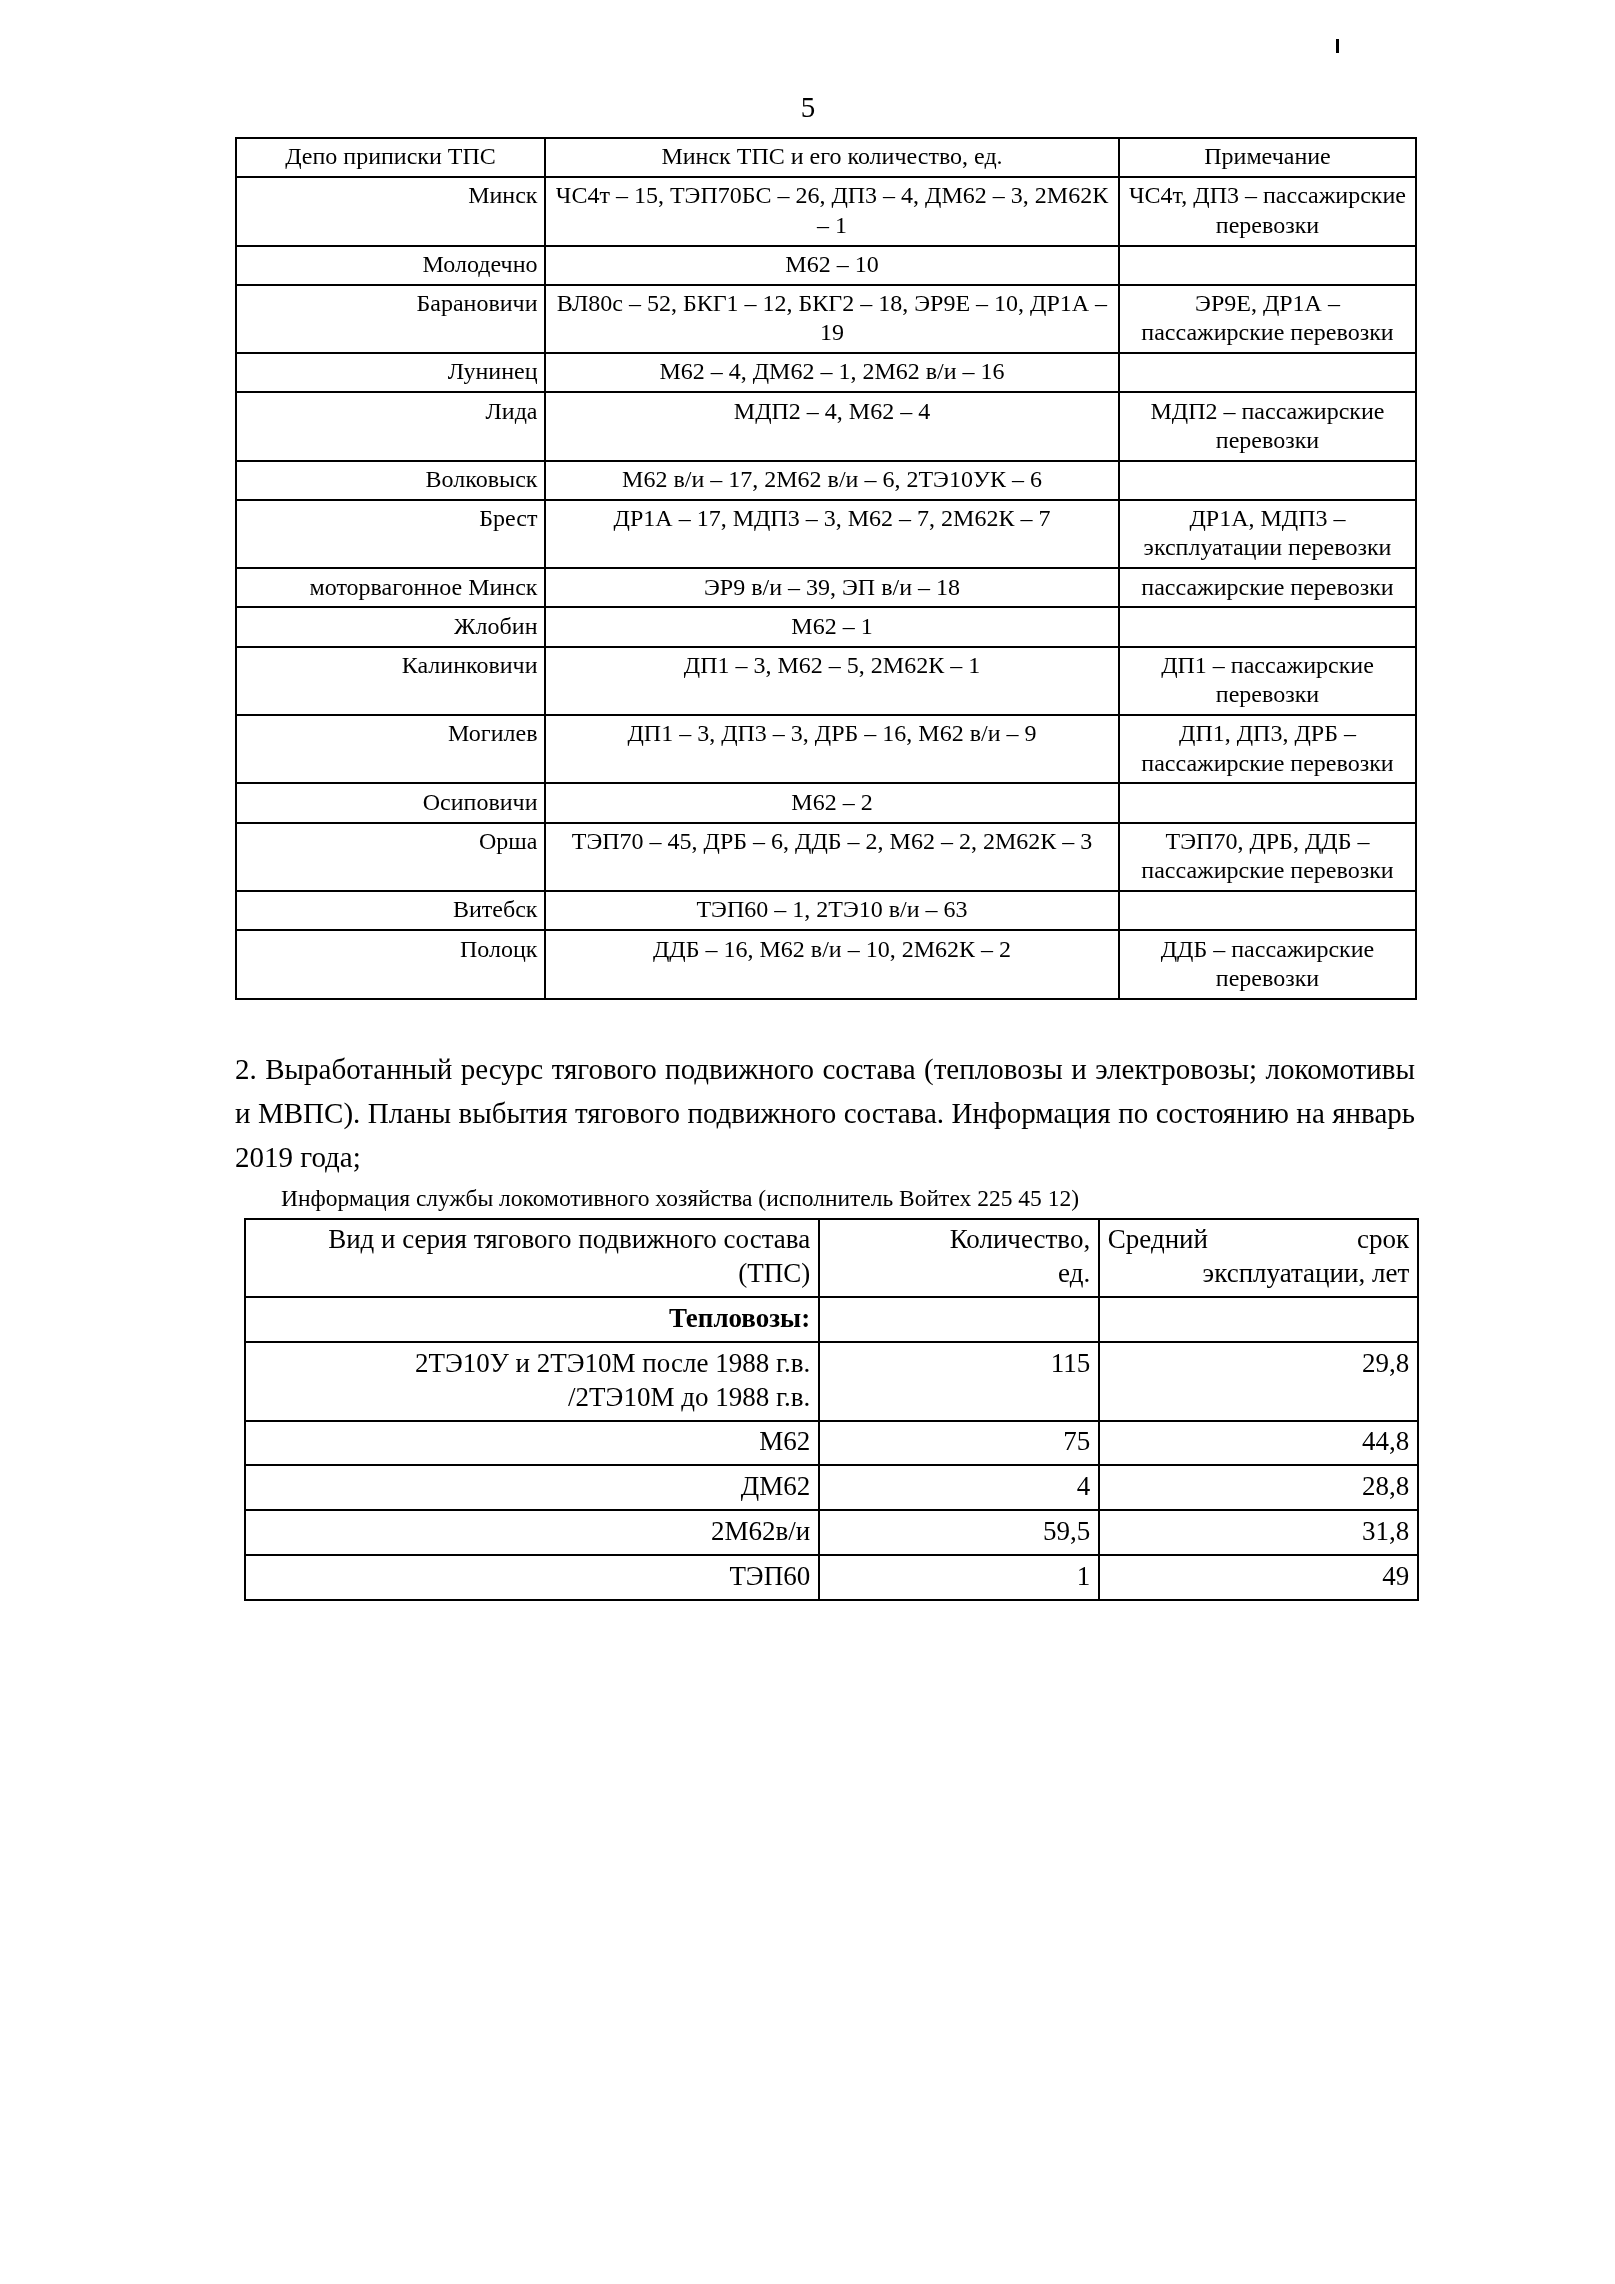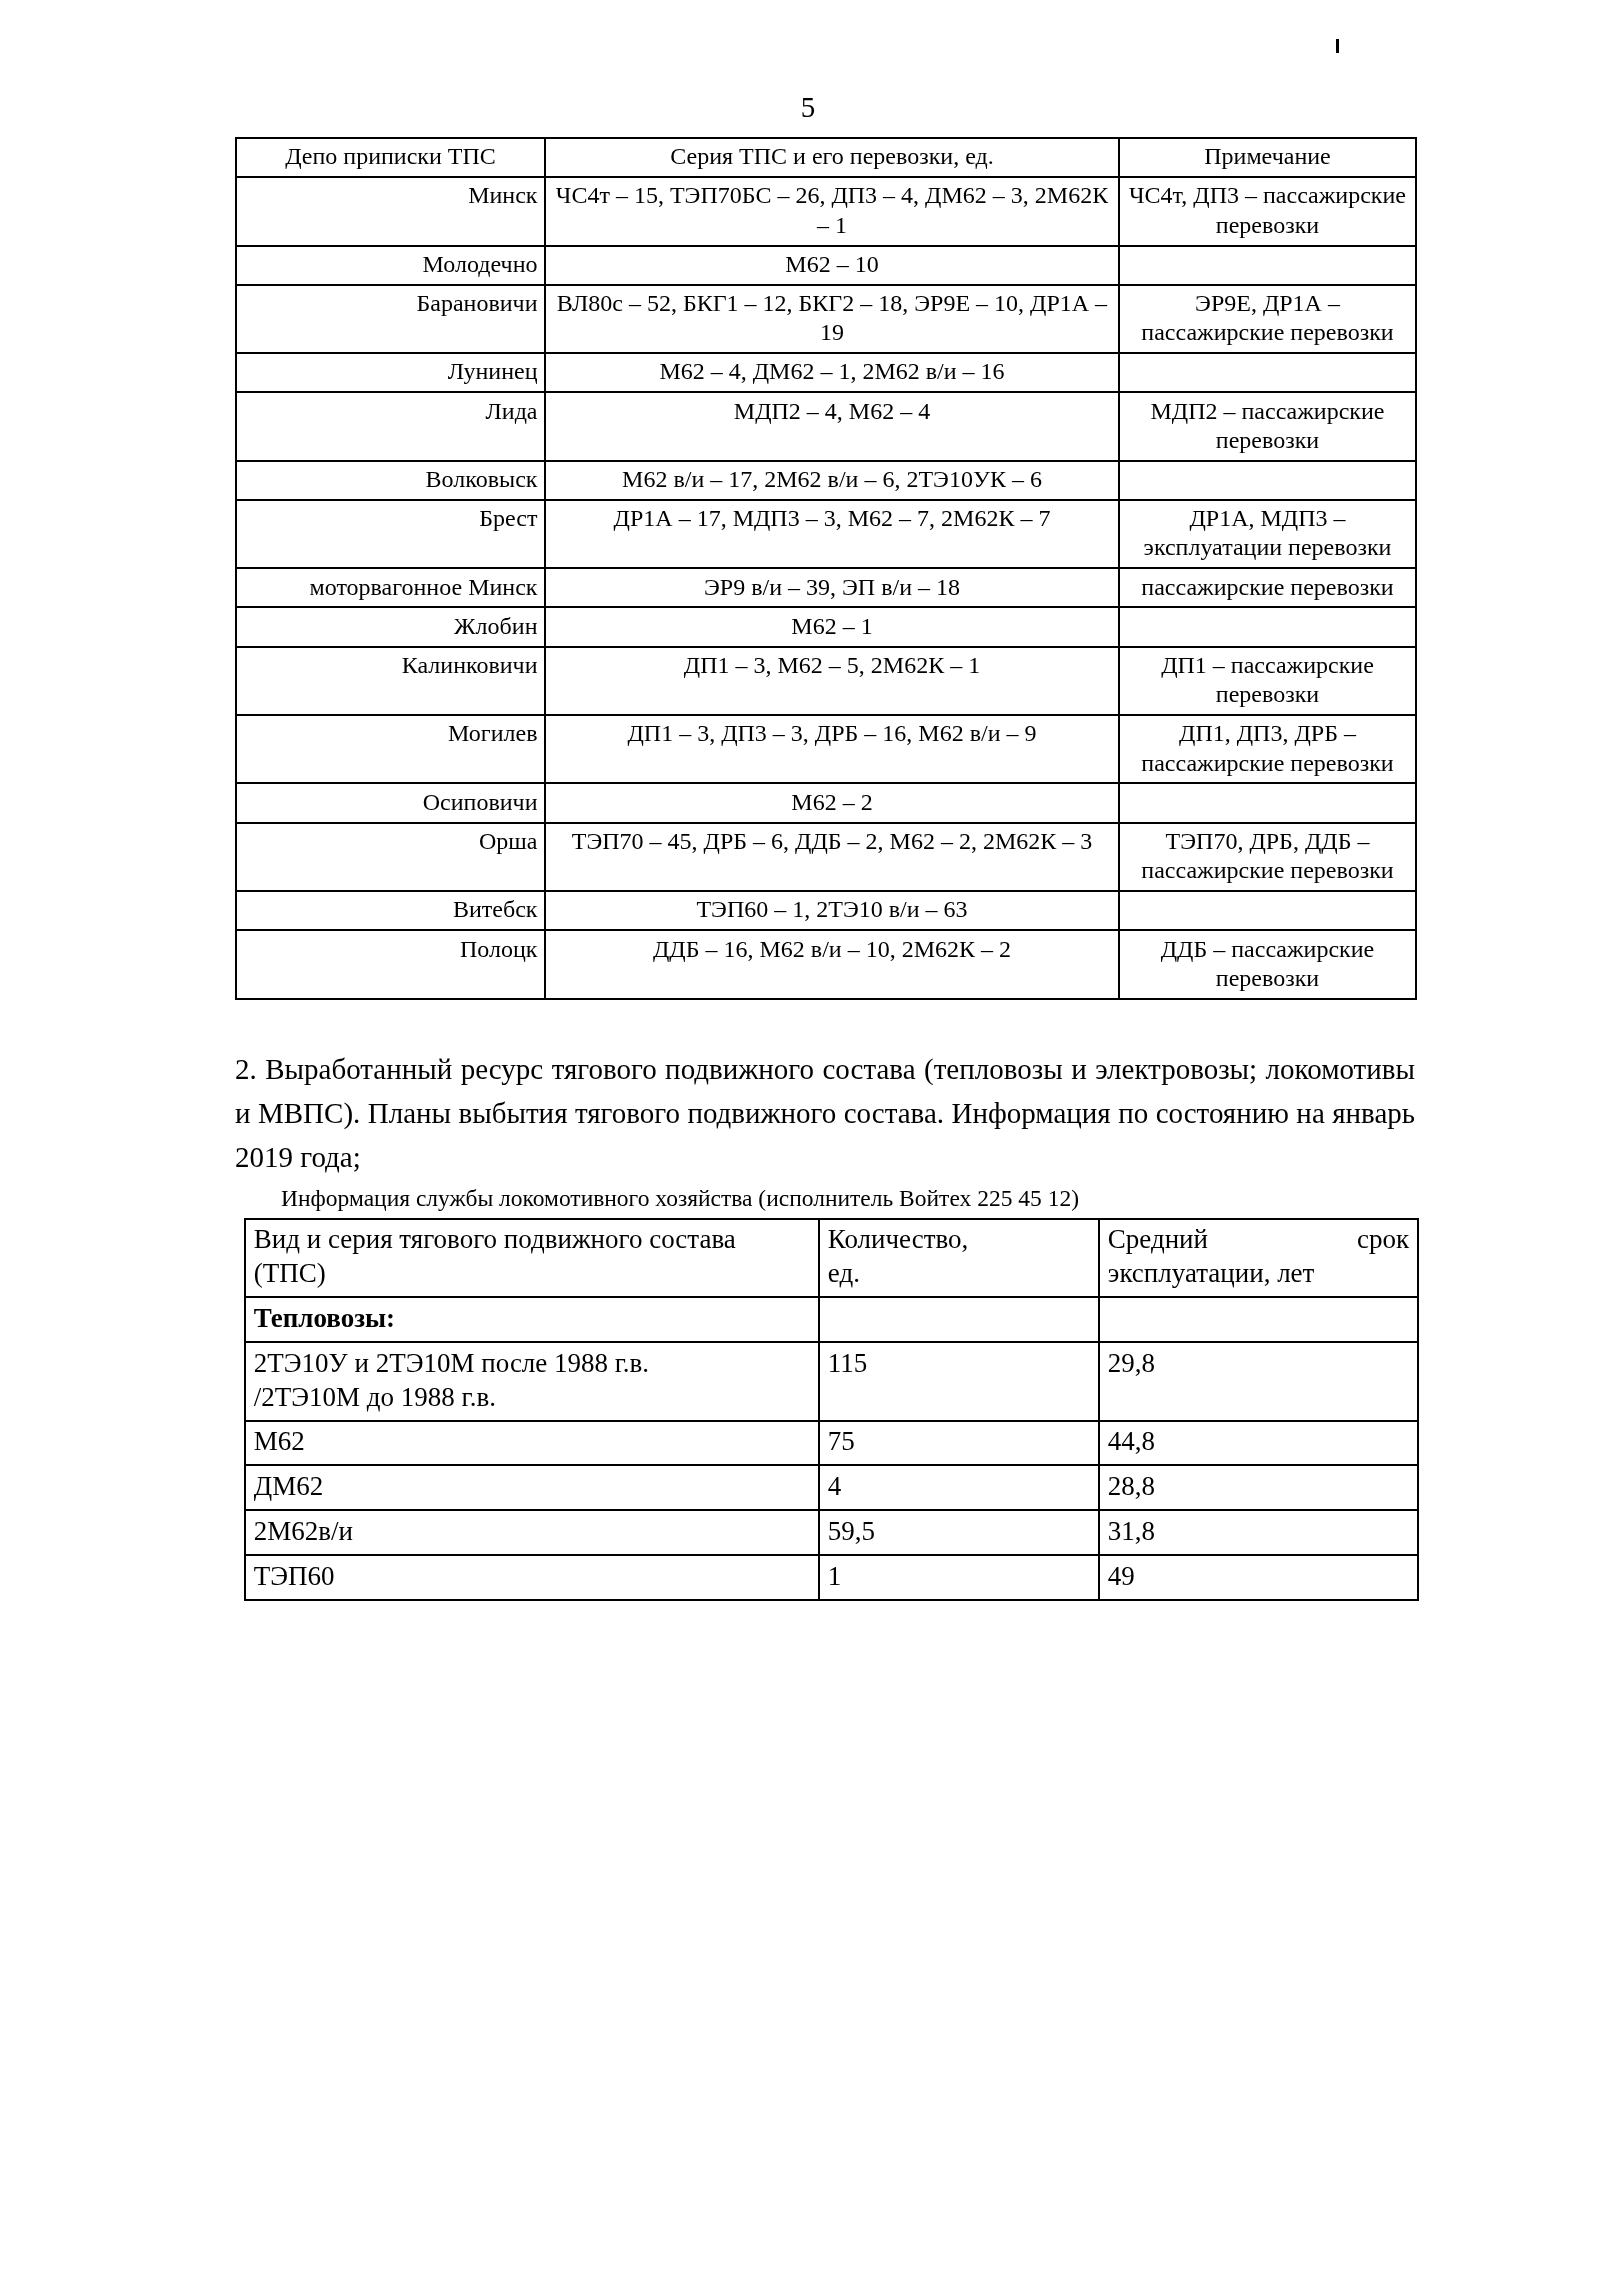--- a/index.html
+++ b/index.html
@@ -87,20 +87,21 @@
     border-collapse: collapse;
     width: 1173px;
     table-layout: fixed;
     font-size: 27px;
     line-height: 1.25;
   }
   table.t2 td {
     border: 2px solid #000;
     padding: 3.9px 7.8px 5.2px 7.8px;
     vertical-align: top;
+    text-align: right;
   }
   table.t2 col.d1 { width: 574px; }
   table.t2 col.d2 { width: 280px; }
   table.t2 col.d3 { width: 319px; }
   .t2 .hdrrow td { vertical-align: top; }
   .spread {
     display: flex;
     justify-content: space-between;
     gap: 42px;
   }
@@ -128,21 +129,21 @@
 
     <table class="t1">
       <colgroup>
           <col class="c1">
           <col class="c2">
           <col class="c3">
         </colgroup>
       <tbody>
         <tr class="hdr">
           <td>Депо приписки ТПС</td>
-          <td>Серия ТПС и его перевозки, ед.</td>
+          <td>Минск ТПС и его количество, ед.</td>
           <td>Примечание</td>
         </tr>
 
         <tr>
           <td class="cell-left">Минск</td>
           <td class="cell-center">ЧС4т – 15,  ТЭП70БС – 26, ДП3 – 4, ДМ62 – 3, 2М62К – 1</td>
           <td class="cell-center">ЧС4т, ДП3 – пассажирские перевозки</td>
         </tr>
         <tr>
           <td class="cell-left">Молодечно</td>

